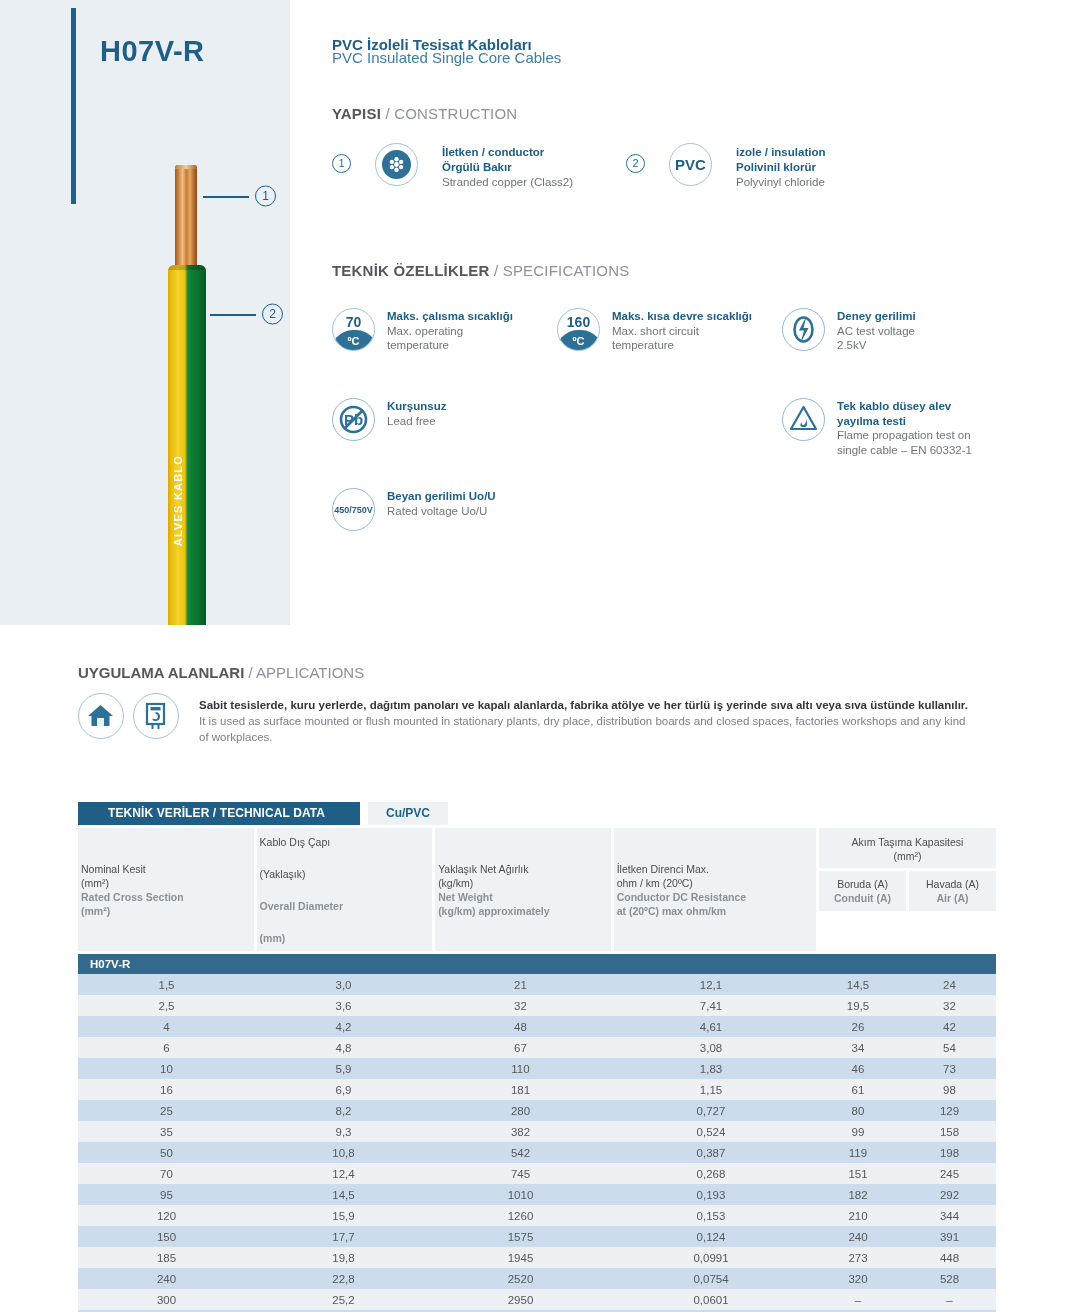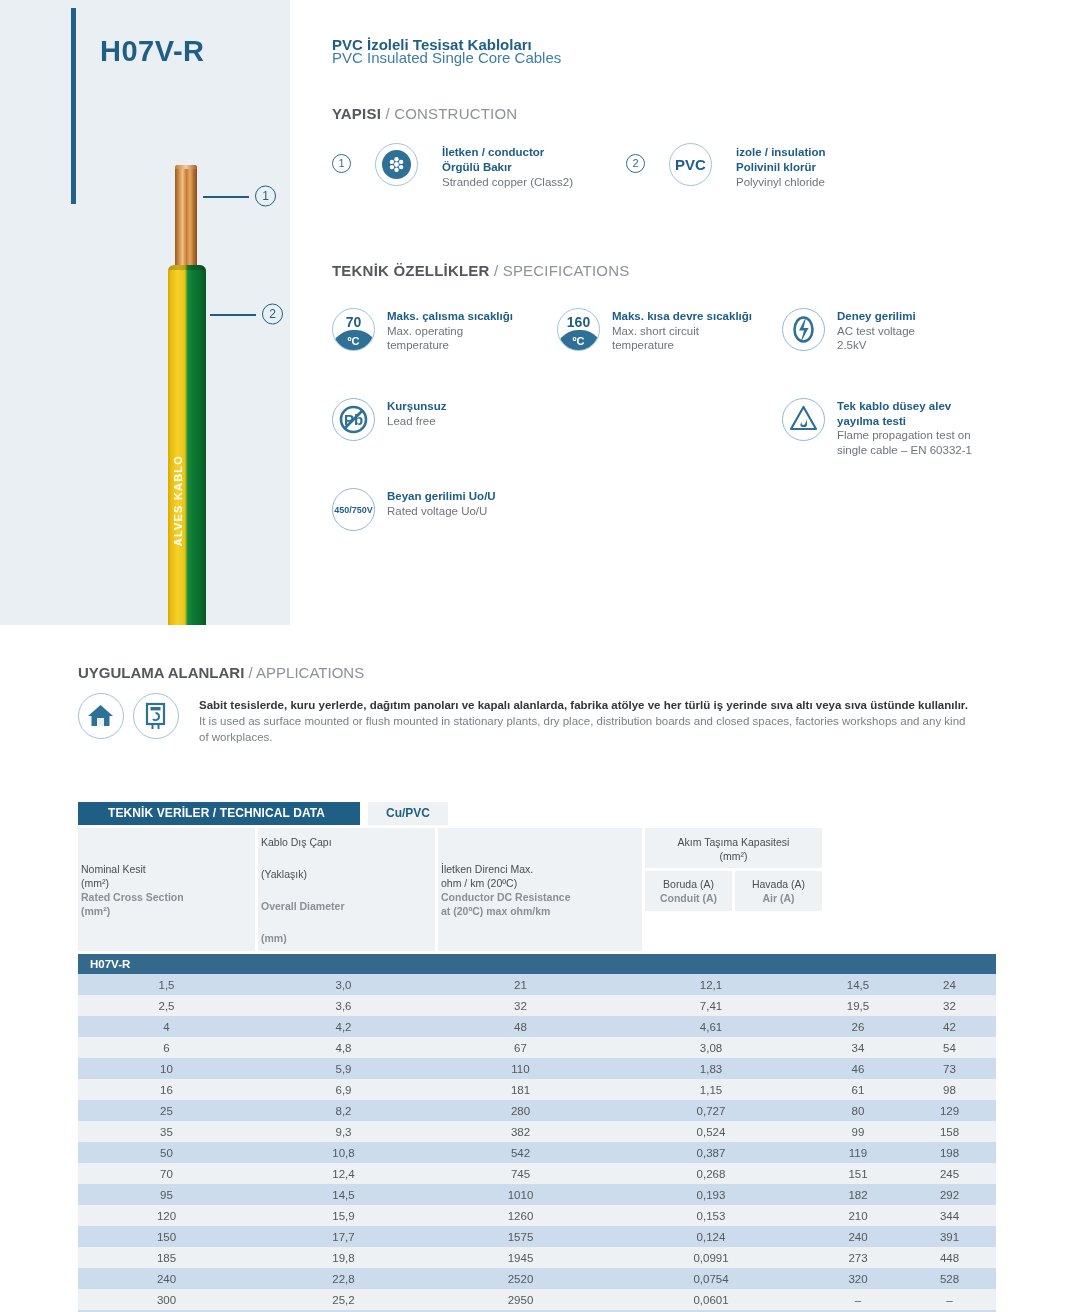--- a/index.html
+++ b/index.html
@@ -402,20 +402,26 @@
       <div class="h-tr">(mm²)</div>
       <div class="h-en">Rated Cross Section</div>
       <div class="h-en">(mm²)</div>
     </div>
     <div class="hdr-cell c2">
       <div class="h-tr">Kablo Dış Çapı</div>
       <div class="h-tr">(Yaklaşık)</div>
       <div class="h-en">Overall Diameter</div>
       <div class="h-en">(mm)</div>
     </div>
+    <div class="hdr-cell c3">
+      <div class="h-tr">Yaklaşık Net Ağırlık</div>
+      <div class="h-tr">(kg/km)</div>
+      <div class="h-en">Net Weight</div>
+      <div class="h-en">(kg/km) approximately</div>
+    </div>
     <div class="hdr-cell c4">
       <div class="h-tr">İletken Direnci Max.</div>
       <div class="h-tr">ohm / km (20ºC)</div>
       <div class="h-en">Conductor DC Resistance</div>
       <div class="h-en">at (20ºC) max ohm/km</div>
     </div>
     <div class="c56">
       <div class="c56-top">
         <div class="h-tr">Akım Taşıma Kapasitesi</div>
         <div class="h-tr">(mm²)</div>

